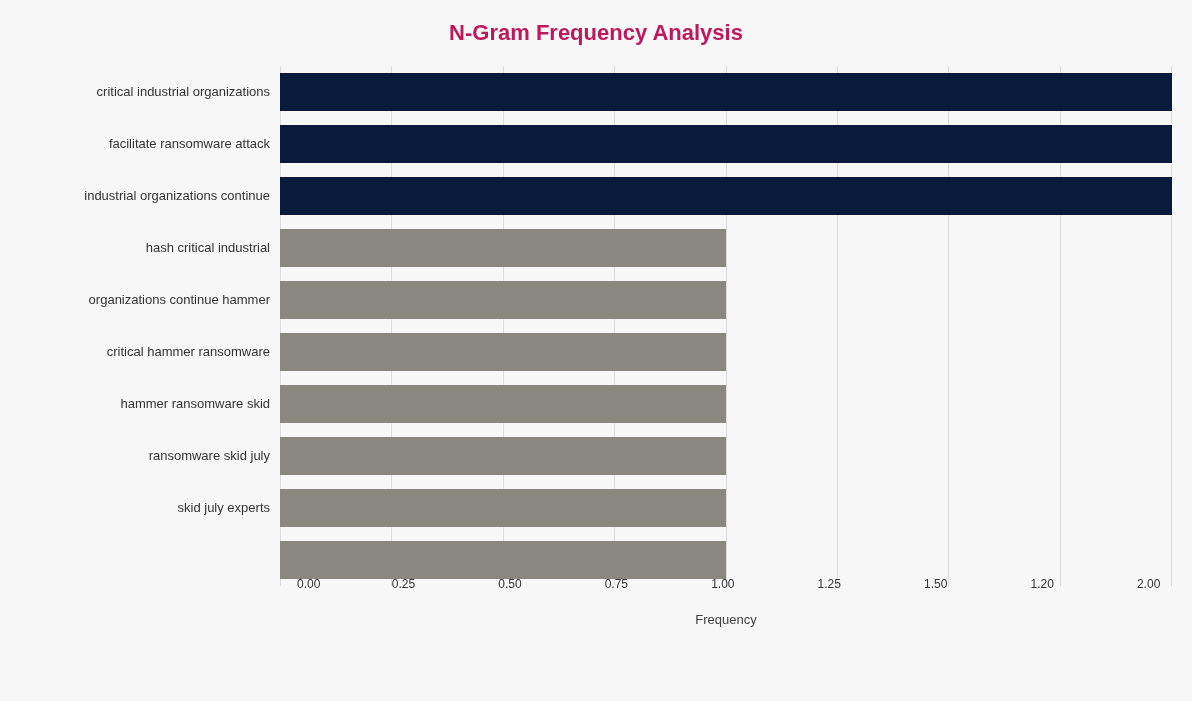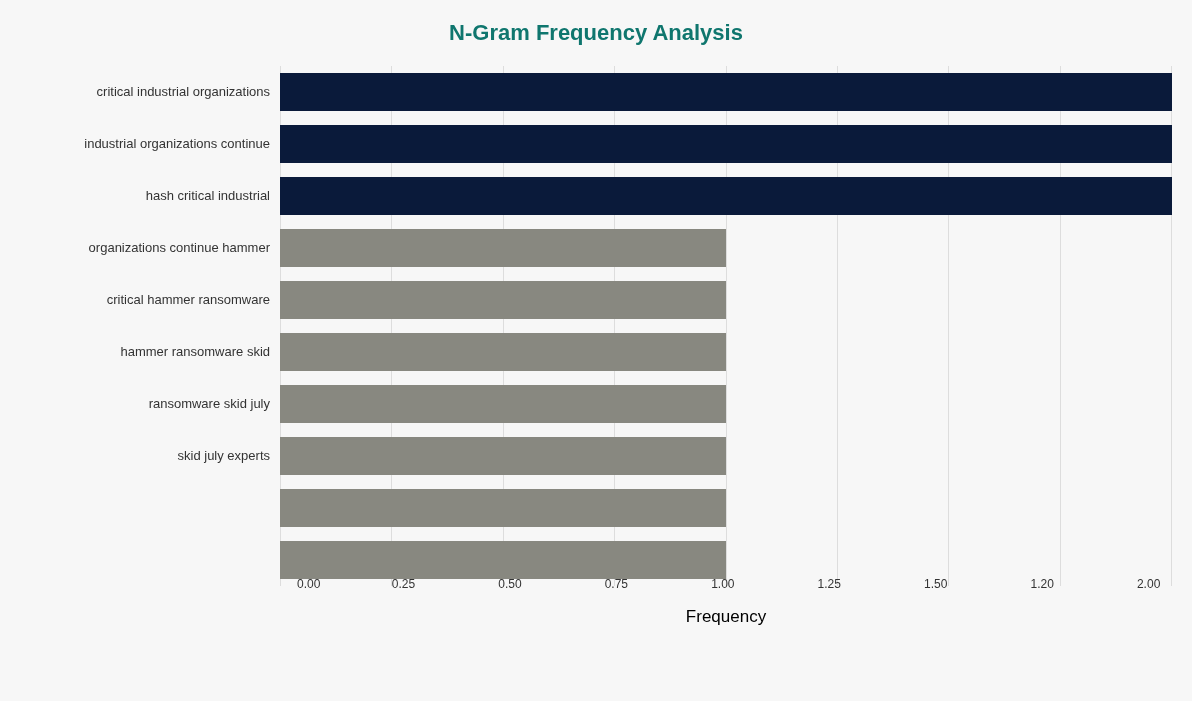--- a/index.html
+++ b/index.html
@@ -16,21 +16,21 @@
       background: #f7f7f7;
       width: 1192px;
       height: 701px;
       position: relative;
       padding: 20px 20px 80px 20px;
     }
     .chart-title {
       text-align: center;
       font-size: 22px;
       font-weight: bold;
-      color: #0f766e;
+      color: #be185d;
       margin-bottom: 20px;
     }
     .chart-area {
       display: flex;
       width: 100%;
       height: calc(100% - 60px);
     }
     .y-axis {
       display: flex;
       flex-direction: column;
@@ -118,33 +118,34 @@
       transform: translateX(0);
     }
     .x-tick:last-child {
       transform: translateX(-100%);
     }
     .x-axis-label {
       position: absolute;
       bottom: -20px;
       left: 50%;
       transform: translateX(-50%);
-      font-size: 17px;
-      color: #000000;
+      font-size: 13px;
+      color: #404040;
       margin-top: 32px;
     }
   </style>
 </head>
 <body>
 
 <div class="chart-container">
   <div class="chart-title">N-Gram Frequency Analysis</div>
   <div class="chart-area">
     <div class="y-axis" id="y-axis">
         <div class="y-label">critical industrial organizations</div>
+        <div class="y-label">facilitate ransomware attack</div>
         <div class="y-label">industrial organizations continue</div>
         <div class="y-label">hash critical industrial</div>
         <div class="y-label">organizations continue hammer</div>
         <div class="y-label">critical hammer ransomware</div>
         <div class="y-label">hammer ransomware skid</div>
         <div class="y-label">ransomware skid july</div>
         <div class="y-label">skid july experts</div>
       </div>
     <div class="plot-area">
       <div class="bars-container" id="bars-container">

